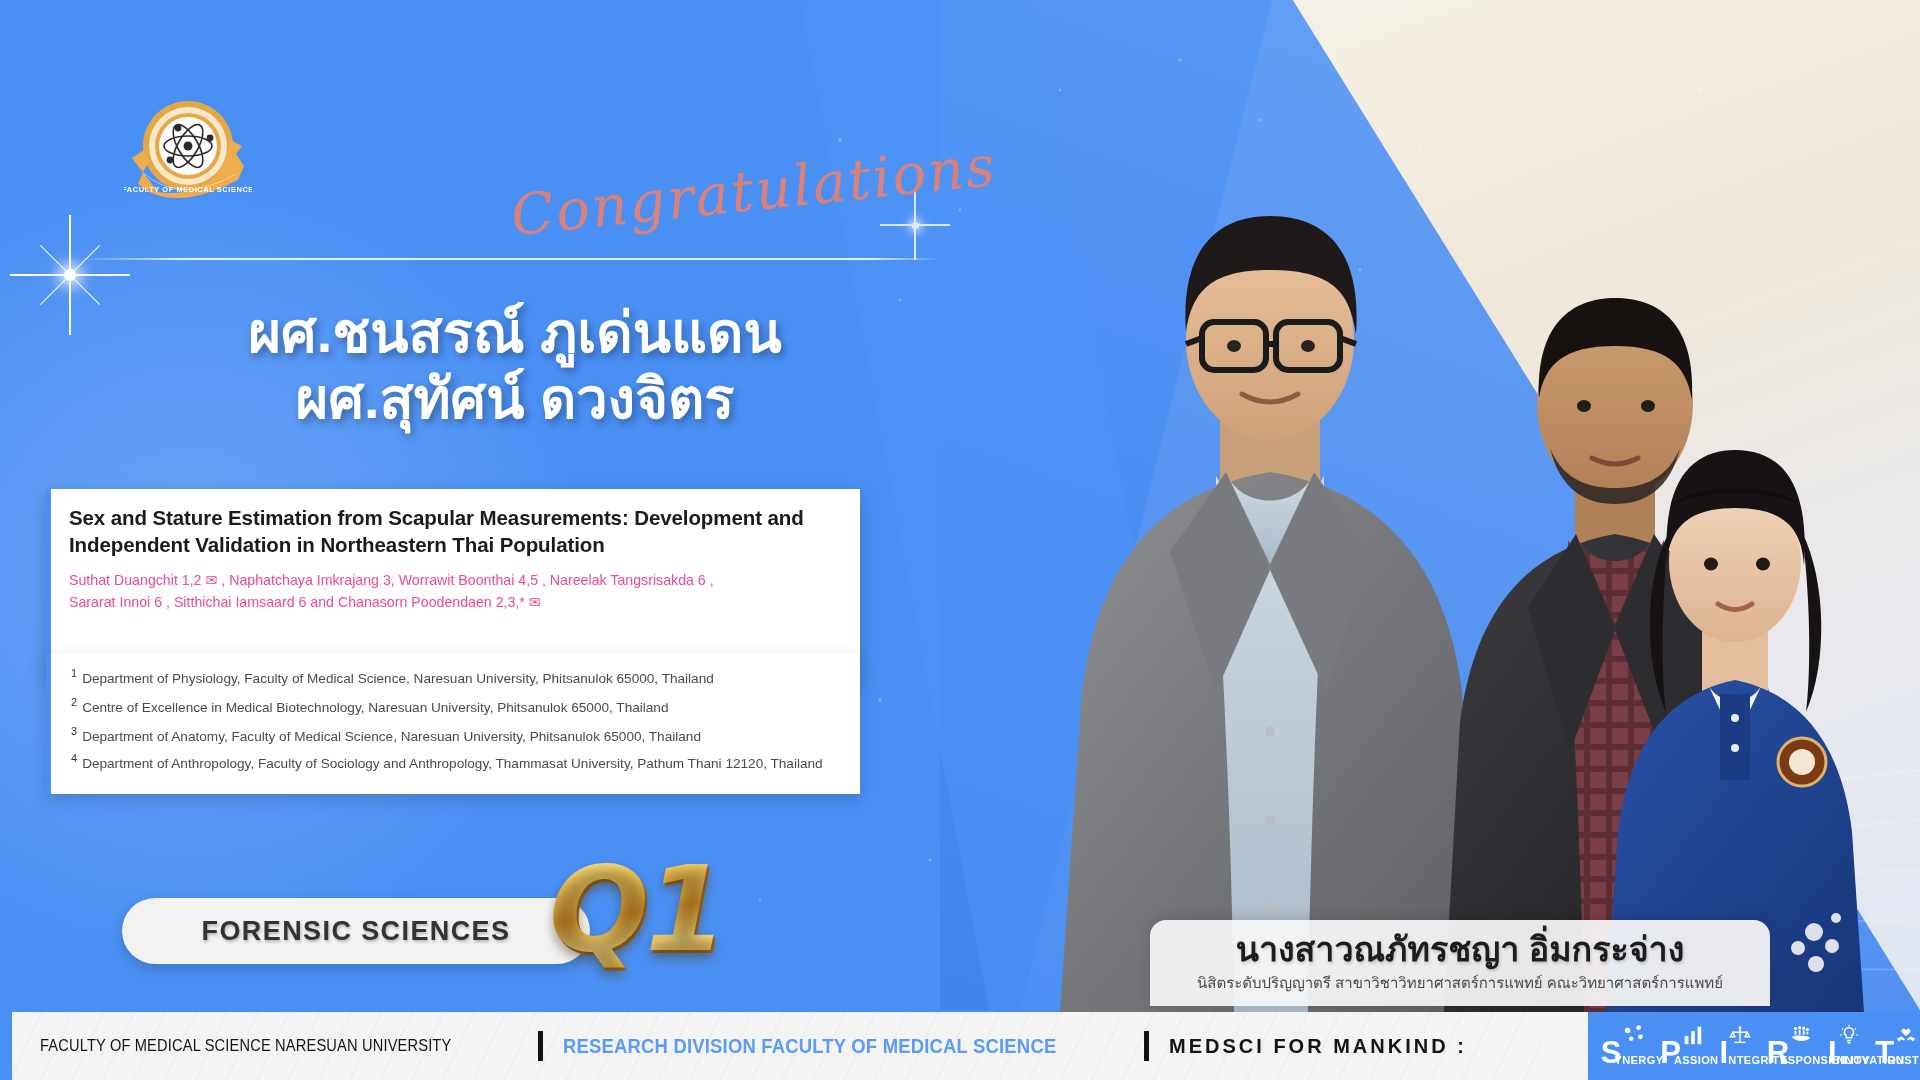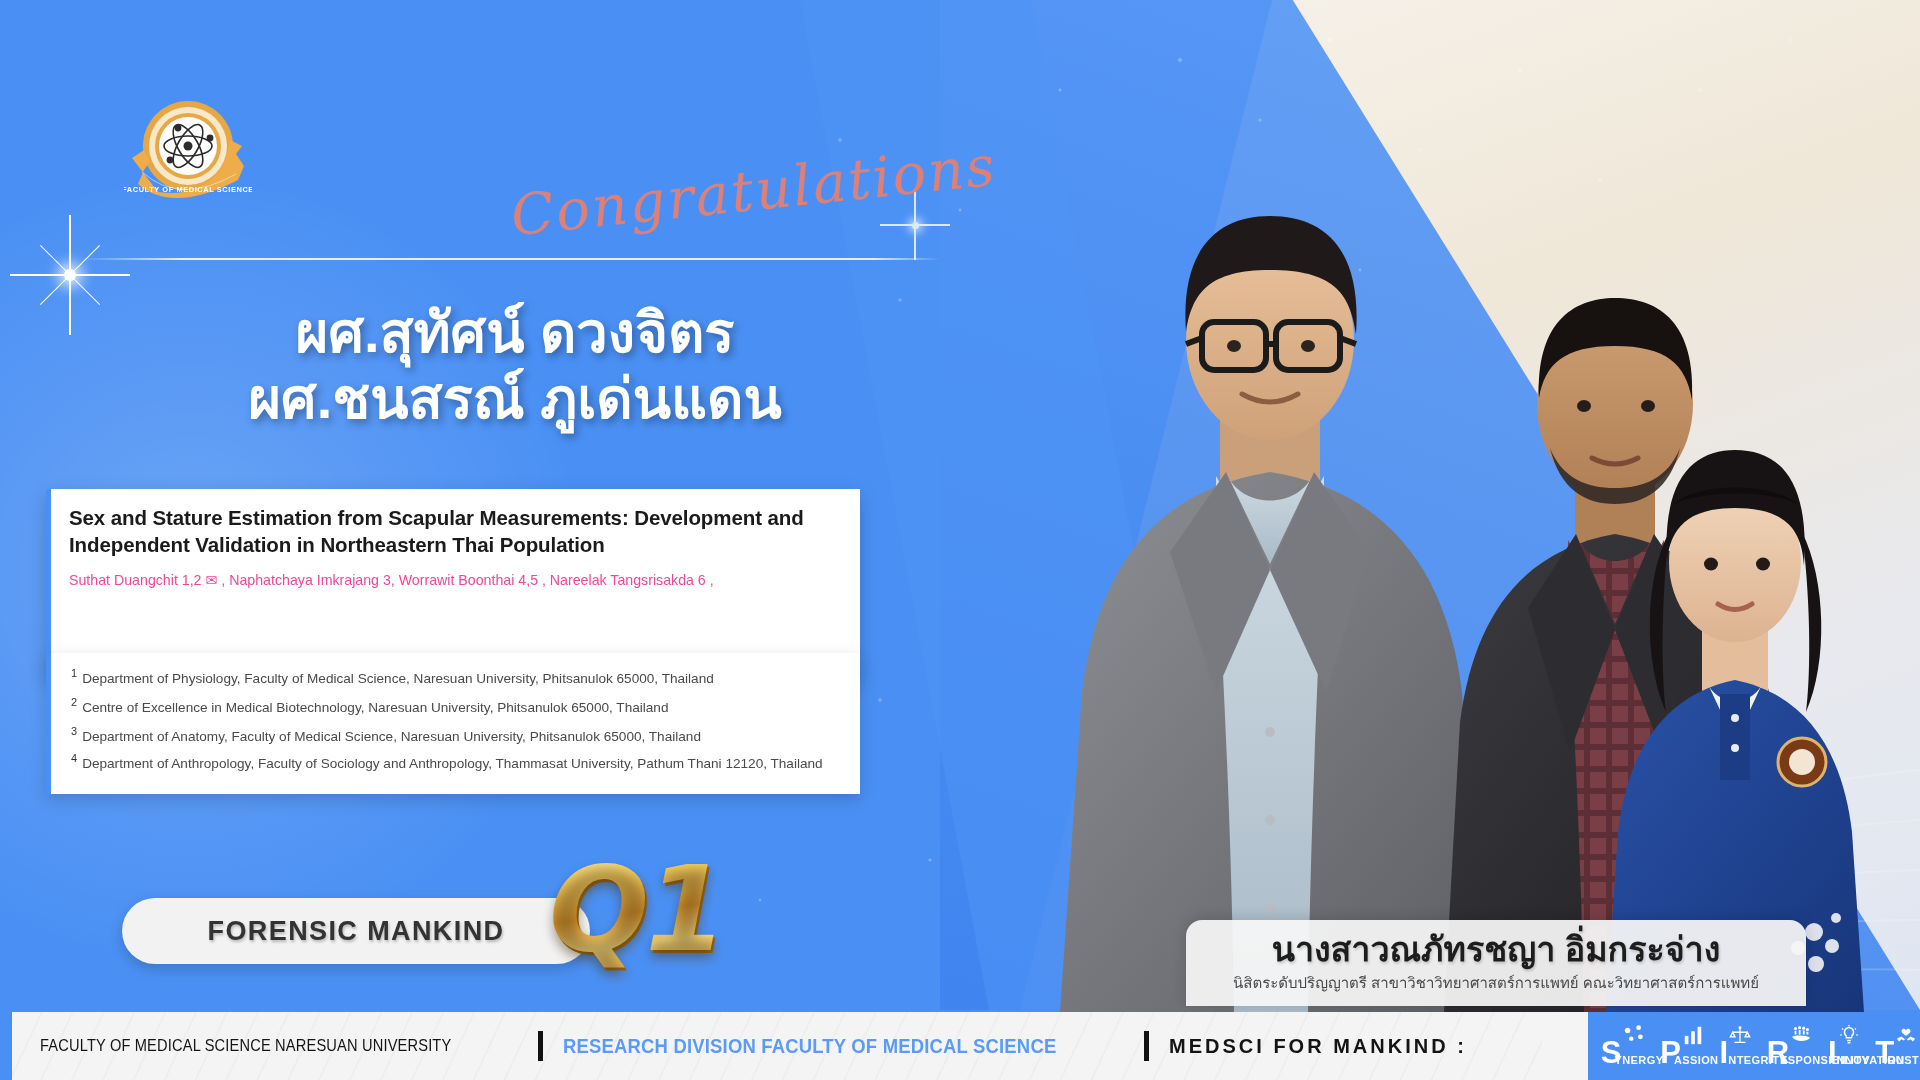--- a/index.html
+++ b/index.html
@@ -124,21 +124,21 @@
   
   .photos { position:absolute; right:0; top:0; width:1120px; height:1012px; }
   .person { position:absolute; overflow:hidden; }
 
   .p-man1 { left:220px; bottom:0; width:500px; height:840px; }
   .p-man2 { left:600px; bottom:0; width:430px; height:760px; }
   .p-girl { left:770px; bottom:0; width:330px; height:600px; }
 
   
   .student-plate {
-    position:absolute; left:1186px; top:920px; width:620px; height:86px;
+    position:absolute; left:1150px; top:920px; width:620px; height:86px;
     background:rgba(246,246,246,.93); border-radius:16px 16px 0 0;
     display:flex; flex-direction:column; align-items:center; justify-content:center;
     box-shadow:0 -2px 14px rgba(0,0,0,.14);
   }
   .student-name { font-size:34px; font-weight:700; color:#1d1d1d; line-height:1.06;
     text-shadow:1px 2px 3px rgba(0,0,0,.18); white-space:nowrap; }
   .student-sub { font-size:15px; color:#4a4a4a; margin-top:3px; white-space:nowrap; }
 
   
   .footer {
@@ -373,48 +373,49 @@
       <path d="M8 70 L20 62 L26 74 L20 82 L14 96 Q48 126 114 92 L120 78 L112 66 L118 58 L106 52 Q96 112 34 104 Z" fill="#eeac4b"></path>
       <path d="M18 84 Q56 118 112 86" fill="none" stroke="#ffffff" stroke-width="1" opacity=".5"></path>
       <text x="64" y="104" font-size="7.4" font-weight="700" fill="#ffffff" text-anchor="middle" font-family="'Liberation Sans',sans-serif" letter-spacing="0.6">FACULTY OF MEDICAL SCIENCE</text>
     </svg>
 
     <div class="congrats-en">Congratulations</div>
   </div>
   <div class="hairline"></div>
 
   <div class="names">
+    <div class="name-line">ผศ.ชนสรณ์ ภูเด่นแดน</div>
     <div class="name-line">ผศ.สุทัศน์ ดวงจิตร</div>
-    <div class="name-line">ผศ.ชนสรณ์ ภูเด่นแดน</div>
   </div>
 
   <div class="paper-card">
     <div class="paper-title">Sex and Stature Estimation from Scapular Measurements: Development and Independent Validation in Northeastern Thai Population</div>
     <div class="paper-authors">
       <div>Suthat Duangchit 1,2 ✉ , Naphatchaya Imkrajang 3, Worrawit Boonthai 4,5 , Nareelak Tangsrisakda 6 ,</div>
+      <div>Sararat Innoi 6 , Sitthichai Iamsaard 6  and Chanasorn Poodendaen 2,3,* ✉</div>
     </div>
   </div>
 
   <div class="affil-card">
     <div class="affil">
       <sup>1</sup><span>Department of Physiology, Faculty of Medical Science, Naresuan University, Phitsanulok 65000, Thailand</span>
     </div>
     <div class="affil">
       <sup>2</sup><span>Centre of Excellence in Medical Biotechnology, Naresuan University, Phitsanulok 65000, Thailand</span>
     </div>
     <div class="affil">
       <sup>3</sup><span>Department of Anatomy, Faculty of Medical Science, Naresuan University, Phitsanulok 65000, Thailand</span>
     </div>
     <div class="affil wrap">
       <sup>4</sup><span>Department of Anthropology, Faculty of Sociology and Anthropology, Thammasat University, Pathum Thani 12120, Thailand</span>
     </div>
   </div>
 
   <div class="quartile-pill">
-    <span>FORENSIC MANKIND</span>
+    <span>FORENSIC SCIENCES</span>
   </div>
   <div class="q1">Q1</div>
 
   <div class="student-plate">
     <div class="student-name">นางสาวณภัทรชญา อิ่มกระจ่าง</div>
     <div class="student-sub">นิสิตระดับปริญญาตรี สาขาวิชาวิทยาศาสตร์การแพทย์ คณะวิทยาศาสตร์การแพทย์</div>
   </div>
 
   <div class="footer">
     <div class="f-item1">FACULTY OF MEDICAL SCIENCE NARESUAN UNIVERSITY</div>

